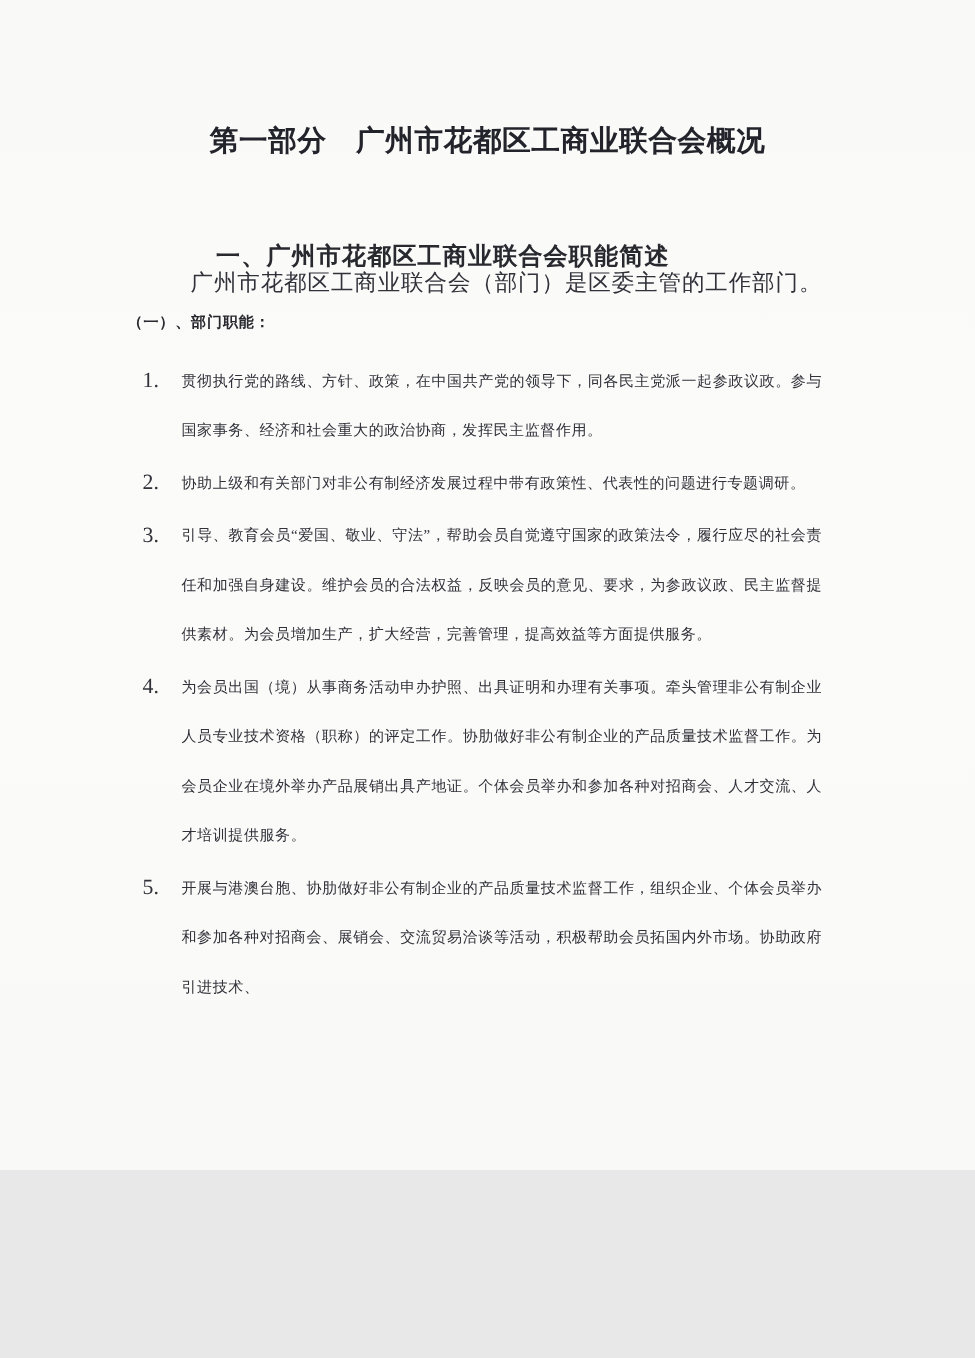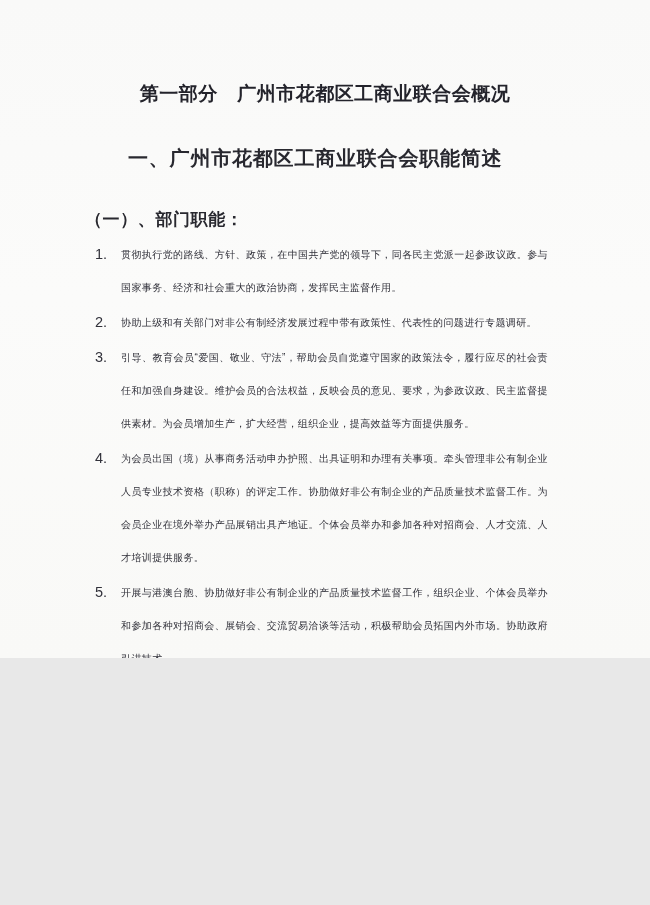--- a/index.html
+++ b/index.html
@@ -3,64 +3,64 @@
 <meta charset="utf-8">
 <style>
   html, body {
     margin: 0;
     padding: 0;
     background: #e8e8e8;
   }
   .page {
     position: relative;
     width: 650px;
-    height: 658px;
+    height: 780px;
     margin: 0 auto;
     background: linear-gradient(180deg, #f9f9f8 0%, #fbfbfa 45%, #f9f9f7 100%);
-    font-family: Liberation Sans, sans-serif;
+    font-family: Liberation Serif, serif;
     color: #31313a;
     overflow: hidden;
   }
   .title {
     position: absolute;
     top: 81px;
     left: 0;
     width: 650px;
     margin: 0;
     text-align: center;
     font-size: 19px;
     font-weight: 700;
     letter-spacing: 0.5px;
     color: #23232b;
   }
   .section-heading {
     position: absolute;
     top: 145px;
     left: 128px;
-    margin: 0;
-    font-size: 20px;
+    margin: 16px;
+    font-size: 16px;
     font-weight: 700;
     letter-spacing: 0.8px;
     color: #28282f;
   }
   .intro {
     position: absolute;
     top: 179px;
     left: 127px;
     margin: 0;
     font-size: 15px;
     letter-spacing: 0.6px;
     color: #31313a;
   }
   .sub-heading {
     position: absolute;
     top: 208px;
     left: 85px;
     margin: 0;
-    font-size: 17px;
+    font-size: 10px;
     font-weight: 700;
     letter-spacing: 0.6px;
     color: #28282f;
   }
   .duty-list {
     position: absolute;
     top: 238px;
     left: 95px;
     width: 453px;
     margin: 0;
@@ -100,35 +100,36 @@
 </style>
 </head>
 <body>
 
 <div class="page">
 
   <h1 class="title">第一部分　广州市花都区工商业联合会概况</h1>
 
   <h2 class="section-heading">一、广州市花都区工商业联合会职能简述</h2>
 
+  <p class="intro">广州市花都区工商业联合会（部门）是区委主管的工作部门。</p>
 
   <h3 class="sub-heading">（一）、部门职能：</h3>
 
   <ol class="duty-list">
     <li class="duty-item">
       <span class="num">1.</span>
       <span class="txt">贯彻执行党的路线、方针、政策，在中国共产党的领导下，同各民主党派一起参政议政。参与国家事务、经济和社会重大的政治协商，发挥民主监督作用。</span>
     </li>
     <li class="duty-item">
       <span class="num">2.</span>
       <span class="txt">协助上级和有关部门对非公有制经济发展过程中带有政策性、代表性的问题进行专题调研。</span>
     </li>
     <li class="duty-item">
       <span class="num">3.</span>
-      <span class="txt">引导、教育会员“爱国、敬业、守法”，帮助会员自觉遵守国家的政策法令，履行应尽的社会责任和加强自身建设。维护会员的合法权益，反映会员的意见、要求，为参政议政、民主监督提供素材。为会员增加生产，扩大经营，组织企业，提高效益等方面提供服务。</span>
+      <span class="txt">引导、教育会员“爱国、敬业、守法”，帮助会员自觉遵守国家的政策法令，履行应尽的社会责任和加强自身建设。维护会员的合法权益，反映会员的意见、要求，为参政议政、民主监督提供素材。为会员增加生产，扩大经营，完善管理，提高效益等方面提供服务。</span>
     </li>
     <li class="duty-item">
       <span class="num">4.</span>
       <span class="txt">为会员出国（境）从事商务活动申办护照、出具证明和办理有关事项。牵头管理非公有制企业人员专业技术资格（职称）的评定工作。协肋做好非公有制企业的产品质量技术监督工作。为会员企业在境外举办产品展销出具产地证。个体会员举办和参加各种对招商会、人才交流、人才培训提供服务。</span>
     </li>
     <li class="duty-item">
       <span class="num">5.</span>
       <span class="txt">开展与港澳台胞、协肋做好非公有制企业的产品质量技术监督工作，组织企业、个体会员举办和参加各种对招商会、展销会、交流贸易洽谈等活动，积极帮助会员拓国内外市场。协助政府引进技术、</span>
     </li>
   </ol>

